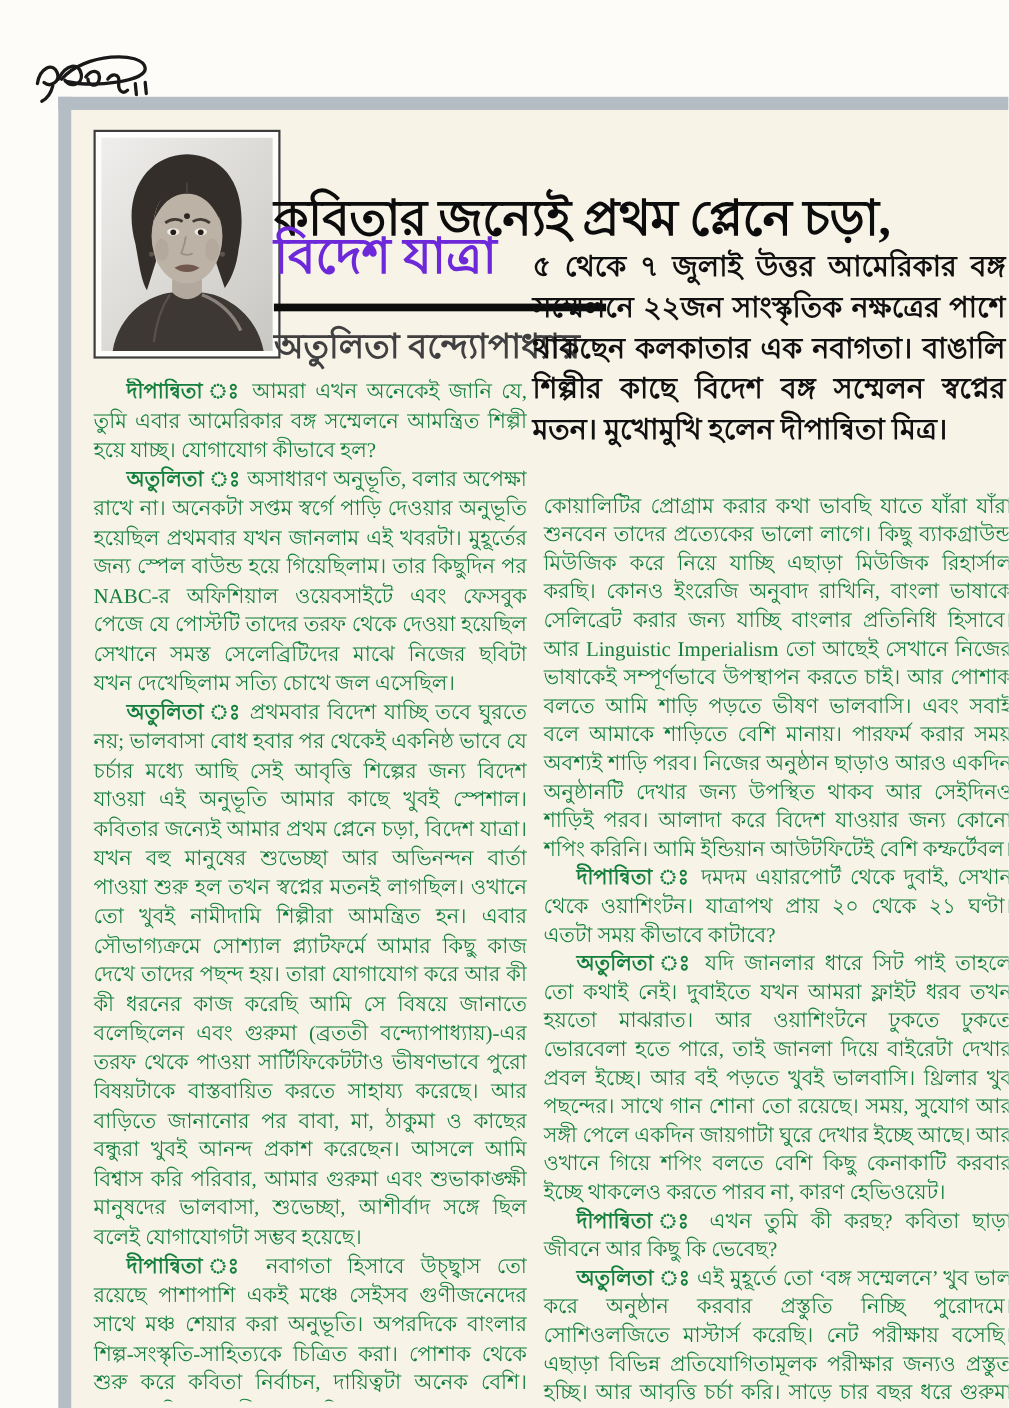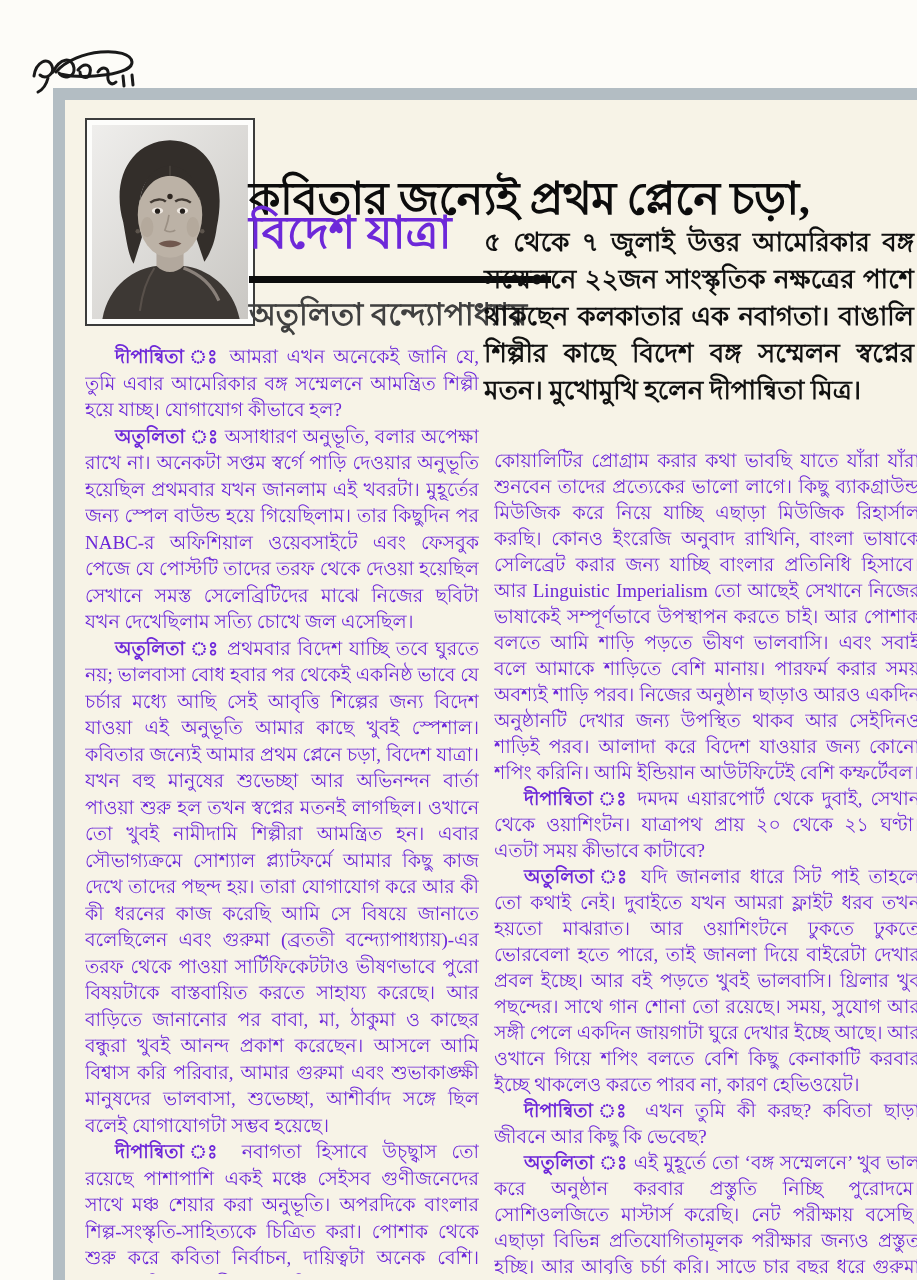--- a/index.html
+++ b/index.html
@@ -57,21 +57,21 @@
   
   .intro {
     position:absolute; left:419px; top:124px; width:430px;
     font-size:26px; font-weight:bold; line-height:37px;
     text-align:justify; color:#101010;
   }
 
   
   .col {
     position:absolute; text-align:justify;
-    font-size:19px; line-height:26.5px; color:#6d28d9;
+    font-size:19px; line-height:26.5px; color:#15803d;
   }
   .col-left  { left:20px;  top:244px; width:394px; height:930px; overflow:hidden; }
   .col-right { left:429px; top:348px; width:426px; height:826px; overflow:hidden; line-height:26px; }
 
   .body-para { text-indent:30px; }
   .body-para.no-indent { text-indent:0; }
   .body-para strong { font-weight:bold; }
 </style>
 </head>
 <body>

